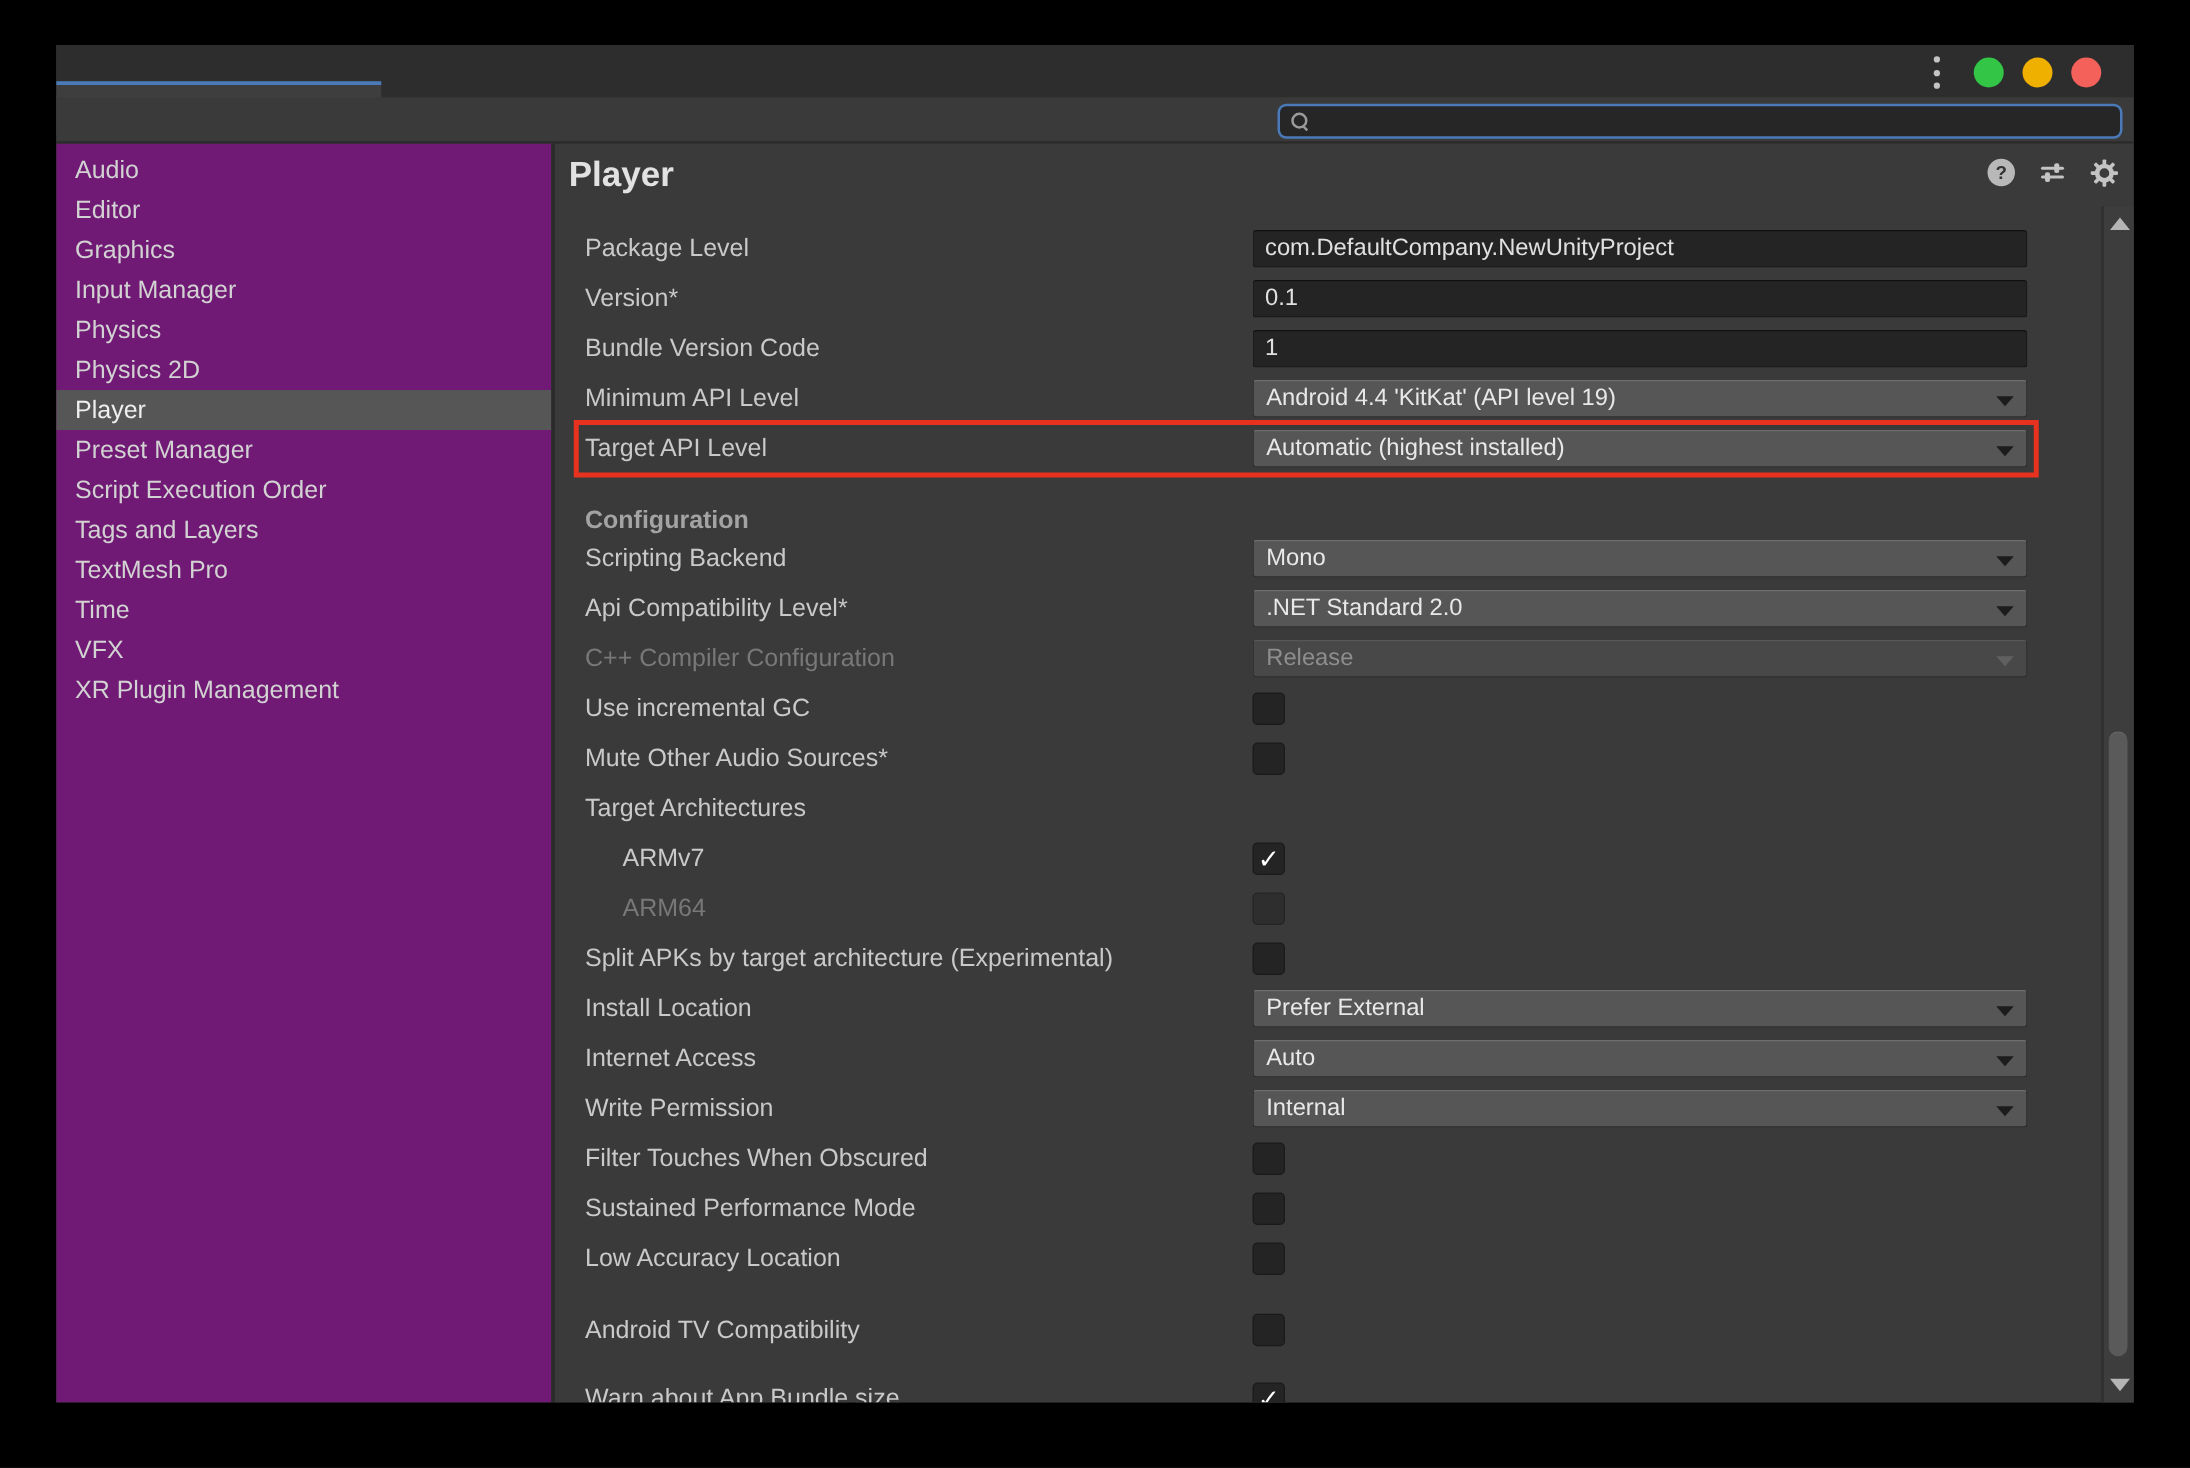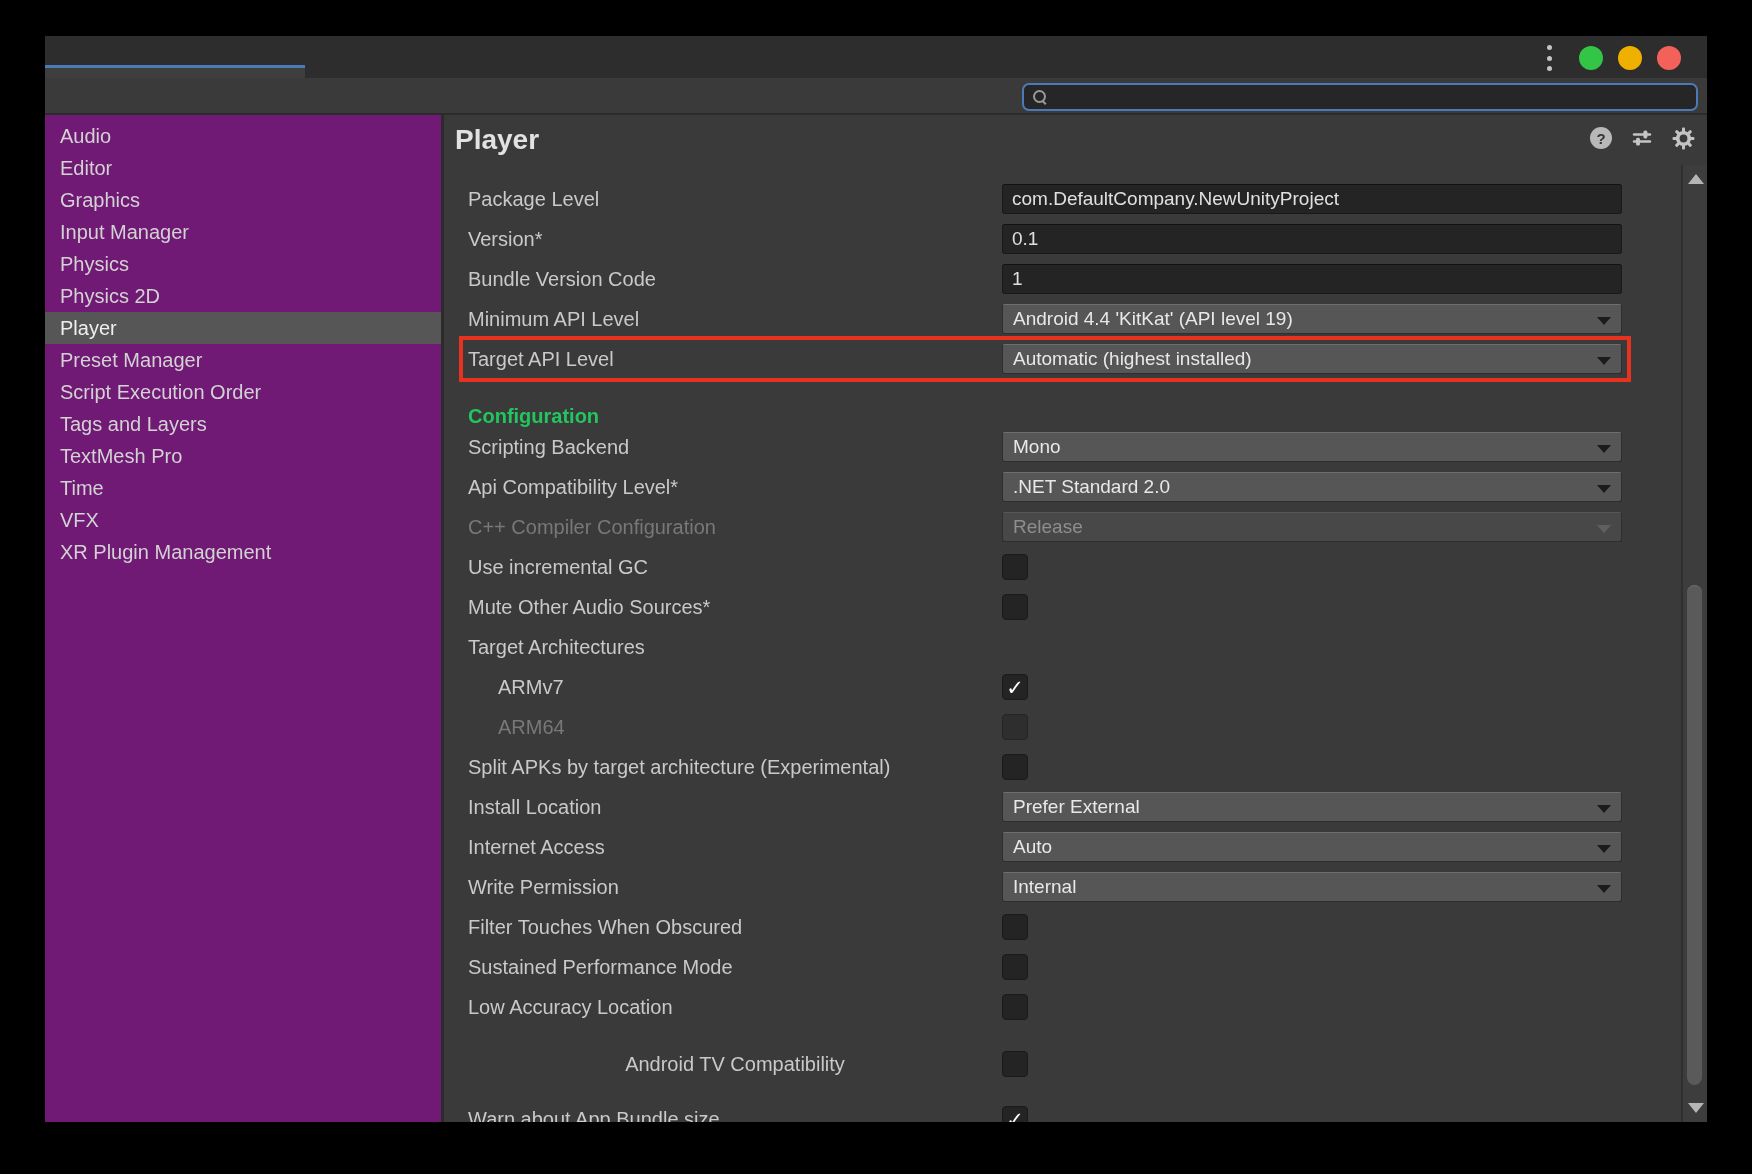--- a/index.html
+++ b/index.html
@@ -51,21 +51,21 @@
 
   
   .rows-viewport { position:absolute; left:0; top:50px; width:calc(100% - 26px); height:957px; overflow:hidden; }
   .rows { margin-left:24px; width:1154px; }
   .row { display:flex; align-items:center; height:40px; position:relative; }
   .row.first { margin-top:14px; }
   .lbl { width:534px; flex:none; color:#c9c9c9; font-size:20px; white-space:nowrap; overflow:hidden; }
   .lbl.indent { padding-left:30px; }
   .lbl.dim { color:#787878; }
   .section-header { height:34px; margin-top:14px; display:flex; align-items:center; }
-  .section-header span { color:#22c55e; font-size:20px; font-weight:bold;margin-top:12px; }
+  .section-header span { color:#a3a3a3; font-size:20px; font-weight:bold;margin-top:12px; }
 
   .txt { width:620px; height:30px; background:#242424; border:1px solid #191919; border-top-color:#111;
          border-radius:3px; color:#e0e0e0; font-size:19px; padding:12px 9px; font-family:inherit; outline:none; }
 
   .dd { width:620px; height:30px; background:#565656; border:1px solid #2e2e2e; border-top-color:#6e6e6e;
         border-radius:3px; display:flex; align-items:center; padding:0 10px; cursor:pointer; position:relative; }
   .dd-val { color:#e8e8e8; font-size:19px; white-space:nowrap; }
   .caret { position:absolute; right:10px; top:12px; width:0; height:0;
            border-left:7px solid transparent; border-right:7px solid transparent; border-top:8px solid #1c1c1c; }
   .dd.disabled { background:#484848; border-top-color:#575757; cursor:default; }
@@ -287,21 +287,21 @@
               <div class="cb"></div>
             </div>
             <div class="row">
               <span class="lbl">Sustained Performance Mode</span>
               <div class="cb"></div>
             </div>
             <div class="row">
               <span class="lbl">Low Accuracy Location</span>
               <div class="cb"></div>
             </div>
-            <div class="row" style="margin-top: 17px; text-align: center;">
+            <div class="row" style="margin-top: 17px;">
               <span class="lbl">Android TV Compatibility</span>
               <div class="cb"></div>
             </div>
             <div class="row" style="margin-top: 15px;">
               <span class="lbl">Warn about App Bundle size</span>
               <div class="cb">
                 <span class="mark">✓</span>
               </div>
             </div>
           </div>

